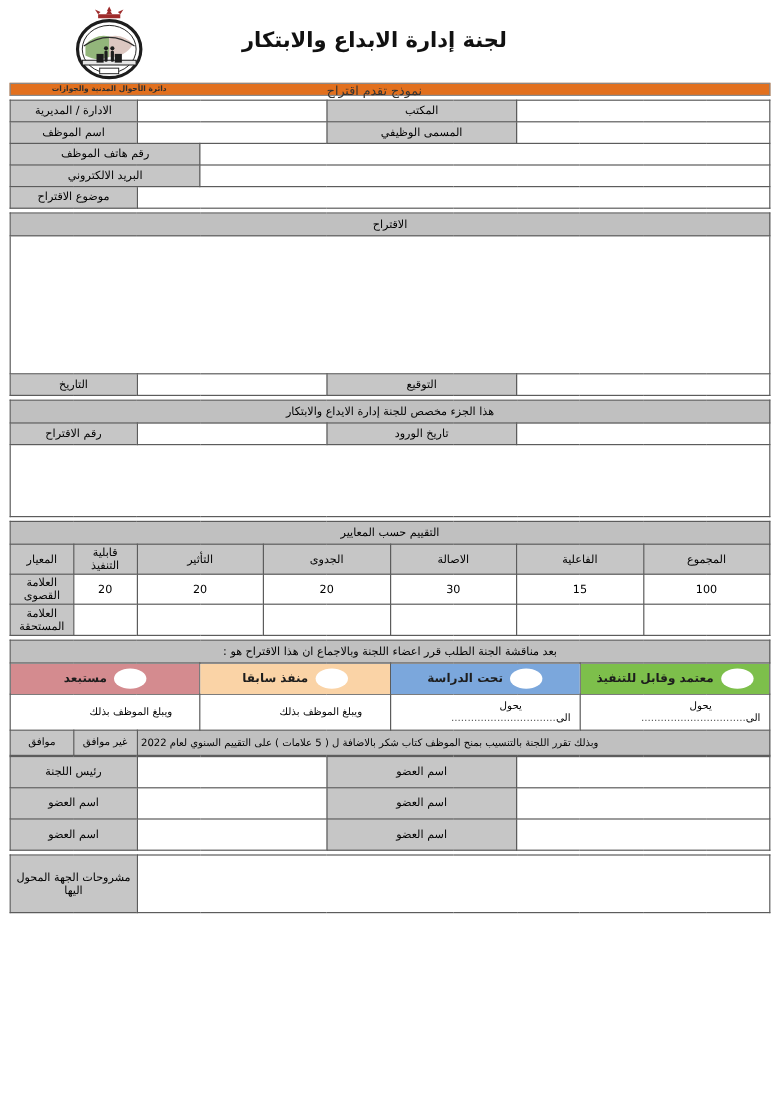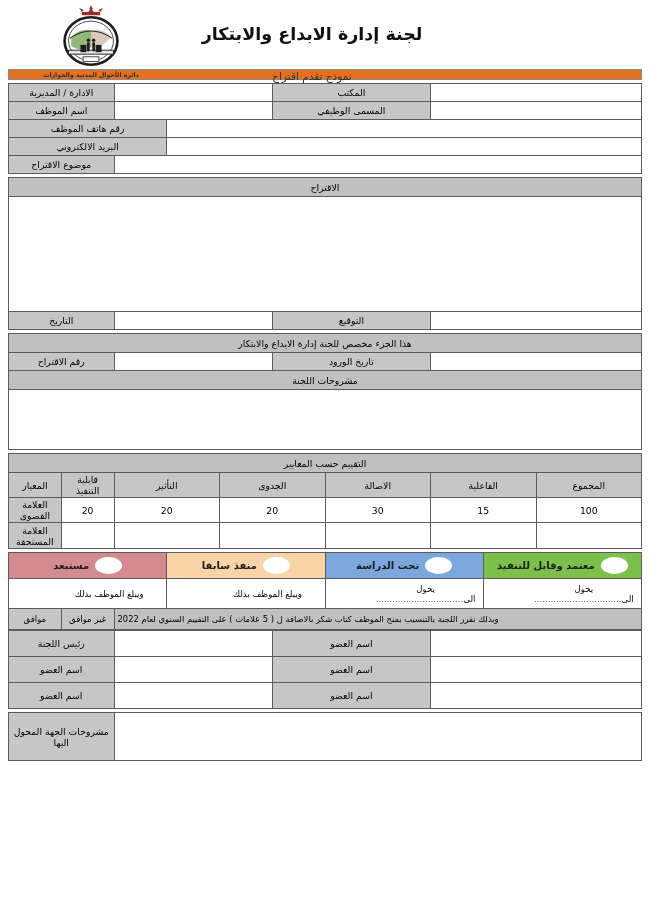--- a/index.html
+++ b/index.html
@@ -269,23 +269,20 @@
         <tr>
       <td class="band" colspan="12">هذا الجزء مخصص للجنة إدارة الايداع والابتكار</td>
     </tr>
     <tr>
       <td class="val" colspan="4"></td>
       <td class="lbl" colspan="3">تاريخ الورود</td>
       <td class="val" colspan="3"></td>
       <td class="lbl" colspan="2">رقم الاقتراح</td>
     </tr>
     <tr>
-      <td class="band" colspan="12">مشروحات اللجنة</td>
-    </tr>
-    <tr>
       <td class="val tall-60" colspan="12"></td>
     </tr>
   </tbody>
     </table>
 
   <div class="spacer-2"></div>
 
   <table class="tbl">
     <tbody>
         <tr>
@@ -318,20 +315,23 @@
       <td class="val tall-26" colspan="1"></td>
       <td class="lbl tall-26" colspan="1">العلامة المستحقة</td>
     </tr>
   </tbody>
     </table>
 
   <div class="spacer-2"></div>
 
   <table class="tbl">
     <tbody>
+        <tr>
+      <td class="band" colspan="12">بعد مناقشة الجنة الطلب قرر اعضاء اللجنة وبالاجماع ان هذا الاقتراح هو :</td>
+    </tr>
     <tr>
       <td class="dec dec-green" colspan="3">
         <div class="dec-inner">
           <span class="oval"></span>
           <span>معتمد وقابل للتنفيذ</span>
         </div>
       </td>
       <td class="dec dec-blue" colspan="3">
         <div class="dec-inner">
           <span class="oval"></span>

